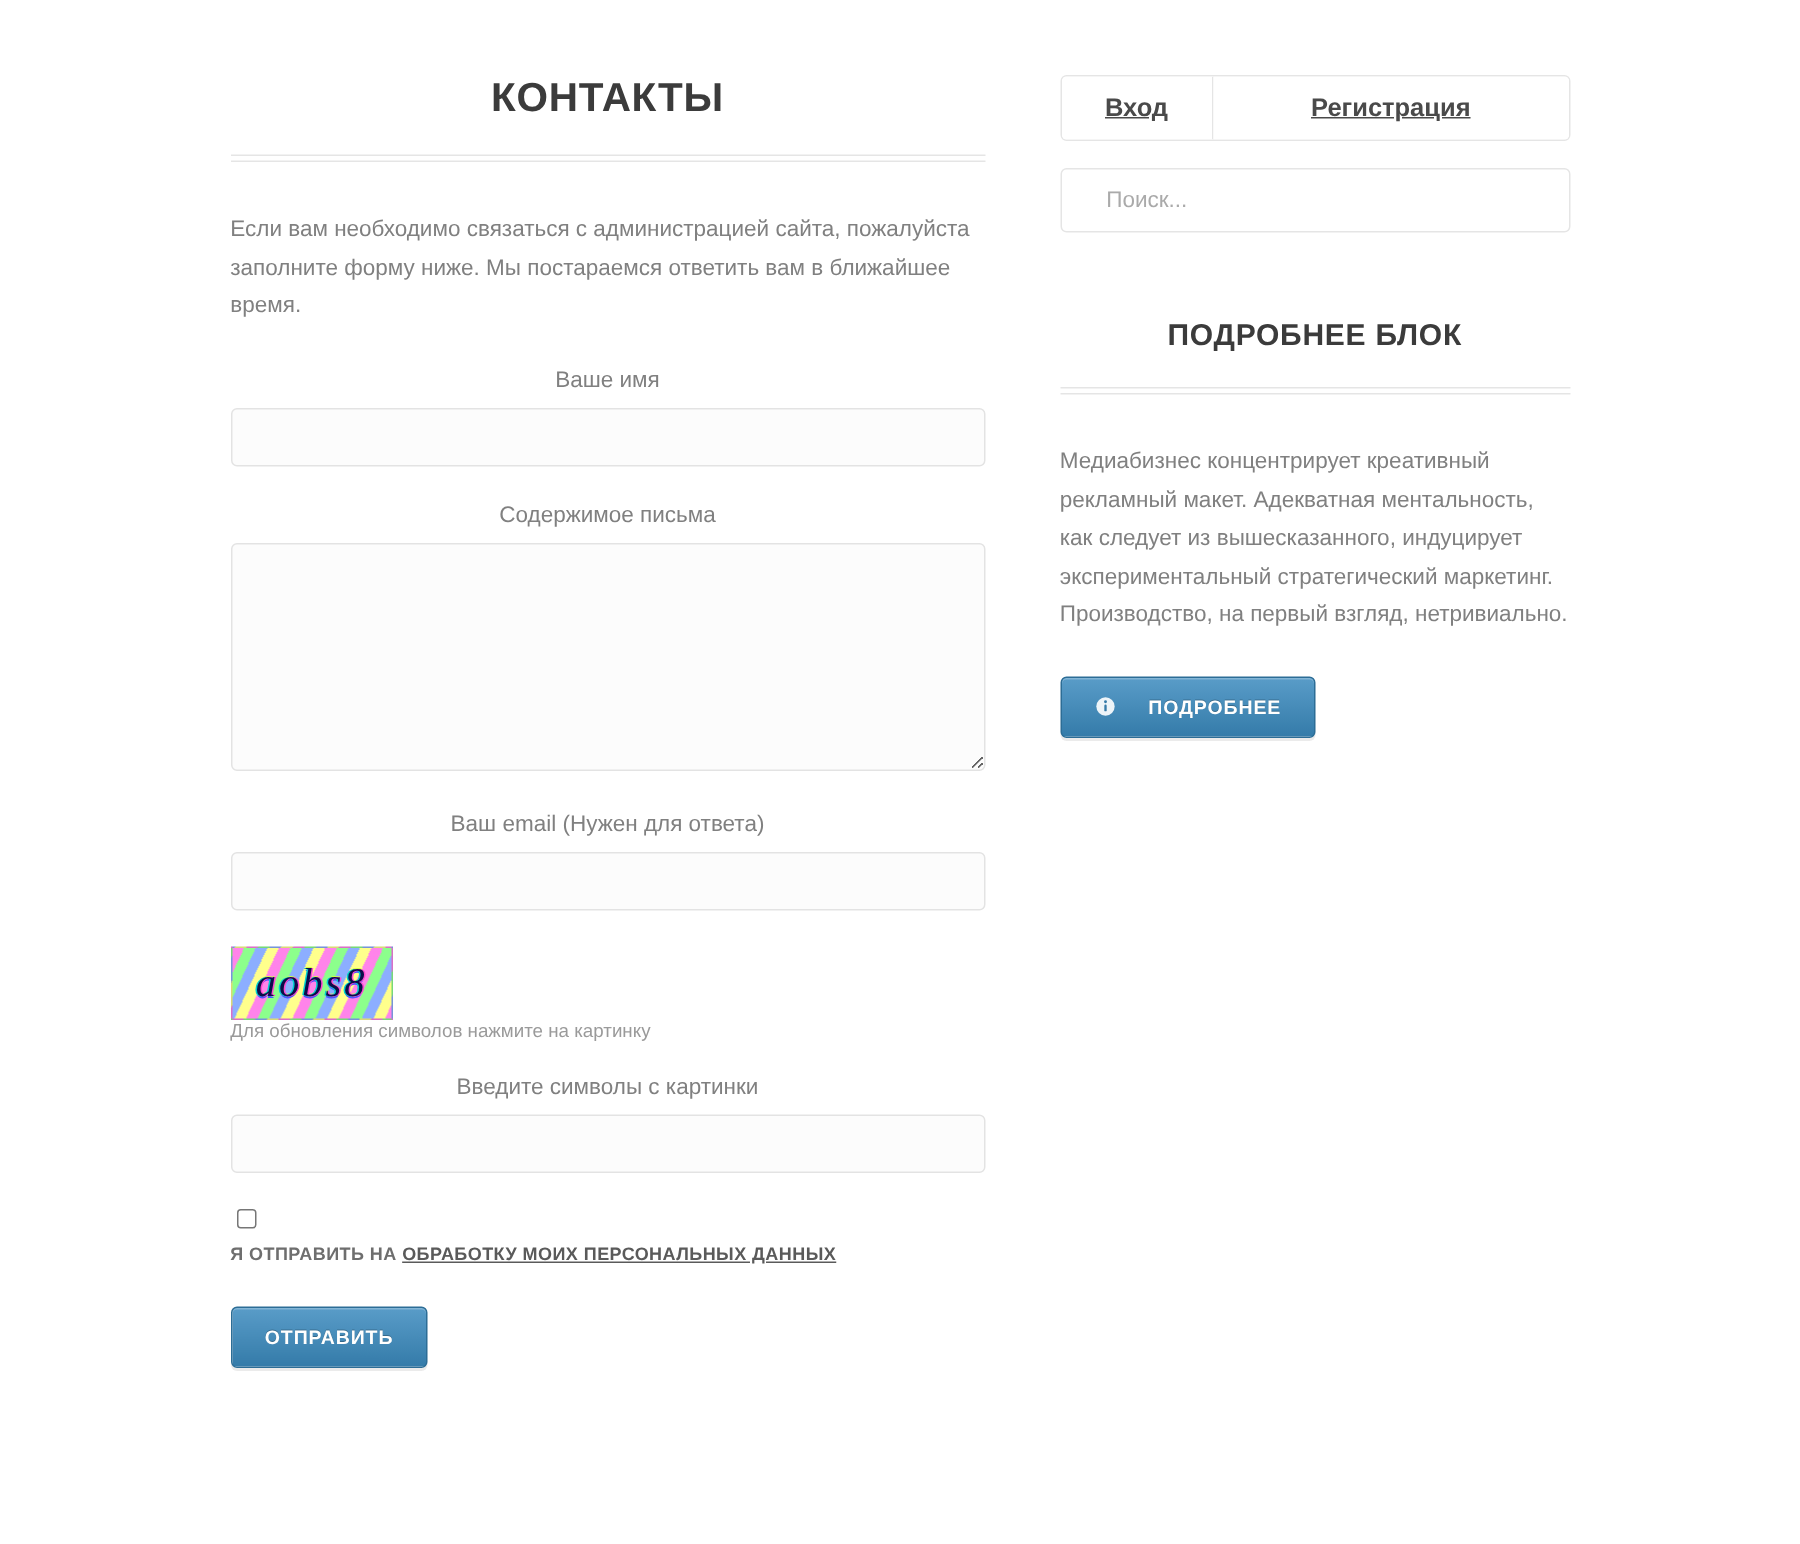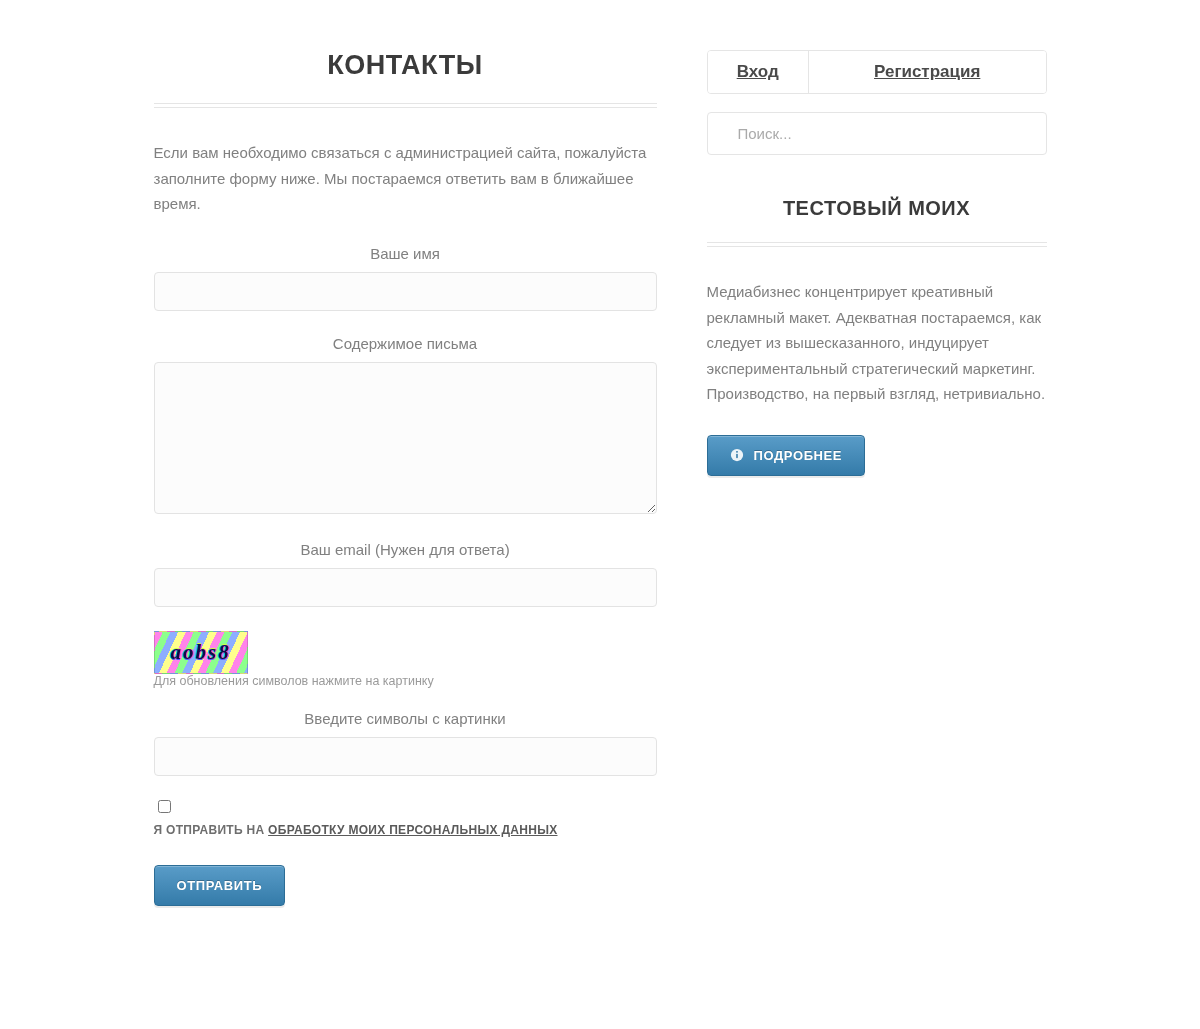--- a/index.html
+++ b/index.html
@@ -73,23 +73,23 @@
     }
     textarea.form-control {
       min-height: 152px;
       resize: both;
     }
 
     
     .captcha-img {
       display: inline-block;
       font-family: Georgia, 'Times New Roman', serif;
-      font-weight: 700;
+      font-weight: 400;
       font-style: italic;
-      font-size: 21px;
+      font-size: 27px;
       letter-spacing: 2px;
       padding: 8px 16px;
       color: #0c0c4a;
       border: 1px solid rgba(0,0,0,0.15);
       cursor: pointer;
       user-select: none;
       background:
         repeating-linear-gradient(115deg,
           rgba(255,110,230,0.85) 0 7px,
           rgba(120,255,120,0.85) 7px 14px,
@@ -134,21 +134,21 @@
       padding: 12px 22px;
       font-size: 13px;
       font-weight: 700;
       letter-spacing: 0.6px;
       cursor: pointer;
       box-shadow: 0 1px 0 rgba(255,255,255,0.25) inset,
                   0 2px 0 rgba(0,0,0,0.08);
       text-shadow: 0 -1px 0 rgba(0,0,0,0.25);
       display: inline-flex;
       align-items: center;
-      gap: 10px;
+      gap: 22px;
     }
 
     .info-icon {
       width: 14px; height: 14px; flex-shrink: 0;
       display: inline-block;
     }
 
     
     .auth-panel {
       border: 1px solid #e5e5e5;
@@ -167,21 +167,21 @@
       color: #4a4a4a;
       text-decoration: underline;
       cursor: pointer;
     }
     .auth-tab:first-child { flex: 0 0 30%; border-right: 1px solid #e5e5e5; text-decoration: underline; }
 
     .search-wrap {
       border: 1px solid #e5e5e5;
       border-radius: 4px;
       padding: 2px 18px;
-      margin-bottom: 42px;
+      margin-bottom: 58px;
     }
     .search-input {
       width: 100%;
       border: none;
       background: transparent;
       padding: 10px 12px;
       font-size: 15px;
       color: #666;
       outline: none;
     }
@@ -255,24 +255,24 @@
 
     <div class="auth-panel">
       <a class="auth-tab">Вход</a>
       <a class="auth-tab">Регистрация</a>
     </div>
 
     <div class="search-wrap">
       <input type="text" class="search-input" placeholder="Поиск..." style="">
     </div>
 
-    <h2 class="section-heading">ТЕСТОВЫЙ МОИХ</h2>
+    <h2 class="section-heading">ПОДРОБНЕЕ БЛОК</h2>
     <div class="hr-under"></div>
 
-    <p class="side-text">Медиабизнес концентрирует креативный рекламный макет. Адекватная постараемся, как следует из вышесказанного, индуцирует экспериментальный стратегический маркетинг. Производство, на первый взгляд, нетривиально.</p>
+    <p class="side-text">Медиабизнес концентрирует креативный рекламный макет. Адекватная ментальность, как следует из вышесказанного, индуцирует экспериментальный стратегический маркетинг. Производство, на первый взгляд, нетривиально.</p>
 
     <button class="btn-blue">
       <span class="info-icon">
         <svg viewBox="0 0 16 16" width="14" height="14">
           <circle cx="8" cy="8" r="7" fill="#fff" opacity="0.9"></circle>
           <rect x="7.1" y="6.5" width="1.8" height="5.2" rx="0.9" fill="#357aa8"></rect>
           <circle cx="8" cy="4.4" r="1.1" fill="#357aa8"></circle>
         </svg>
       </span>
       <span>ПОДРОБНЕЕ</span>

